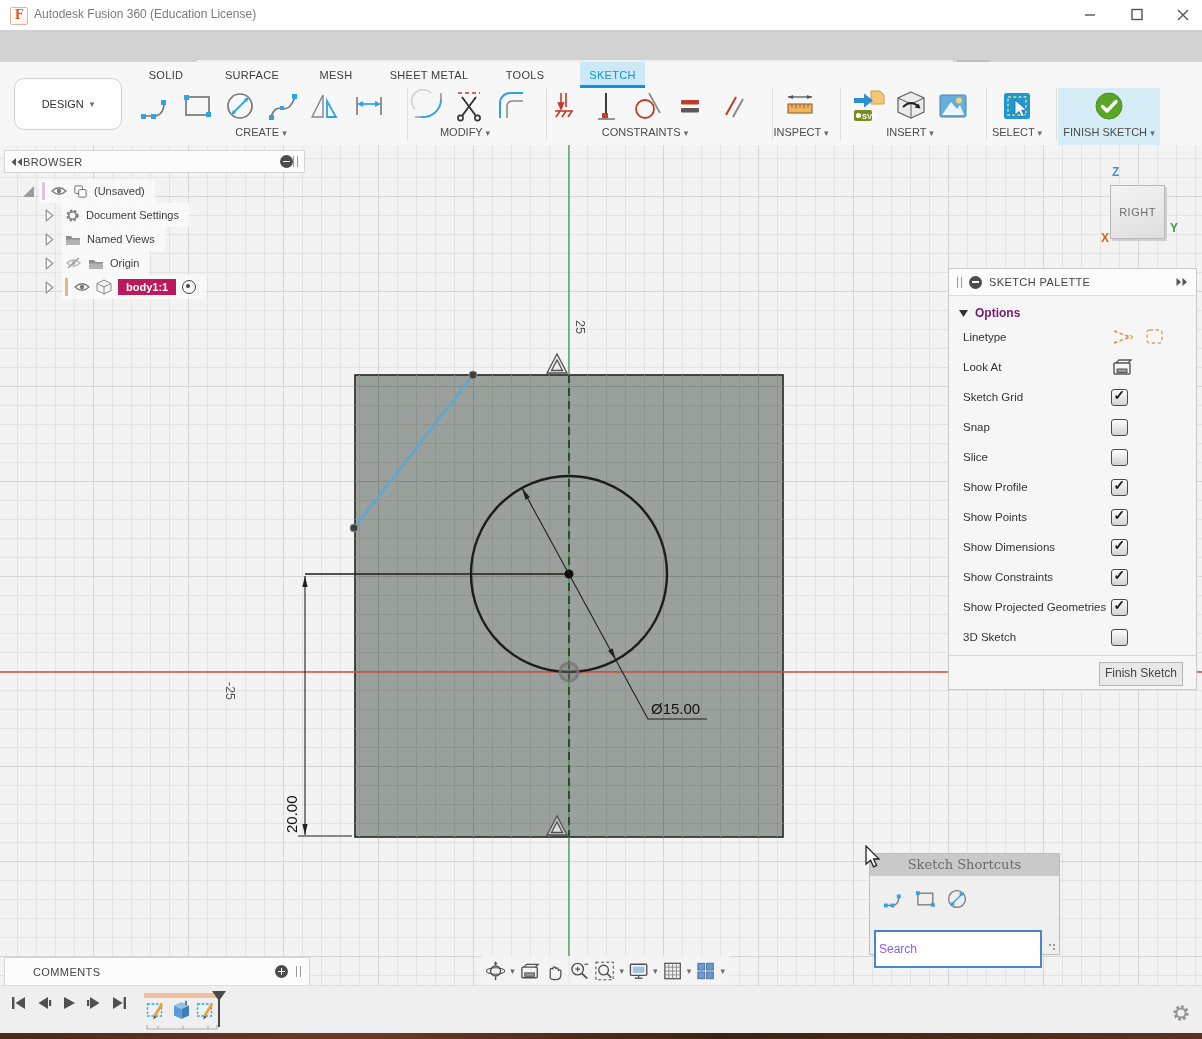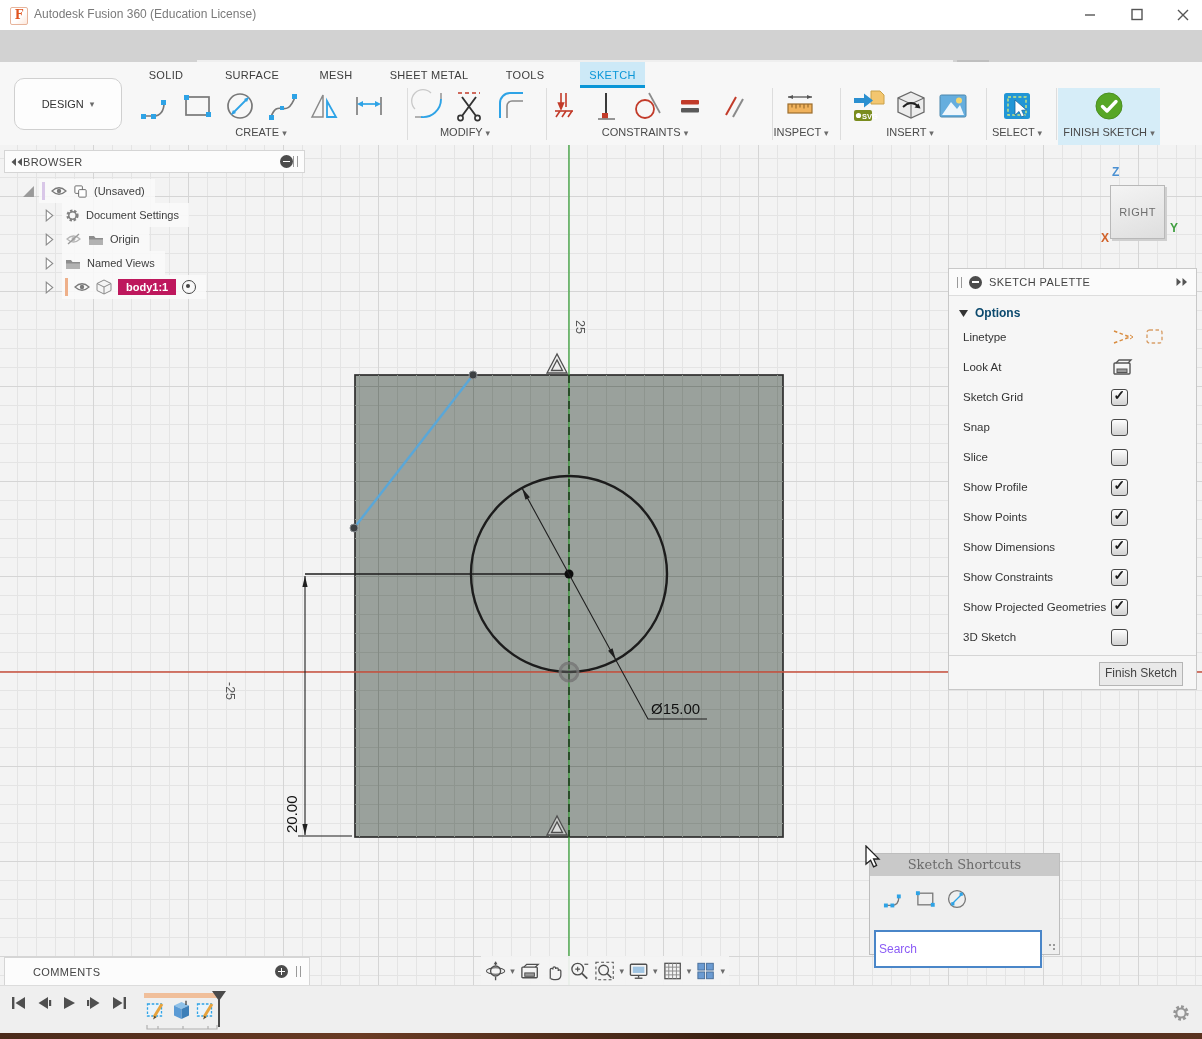--- a/index.html
+++ b/index.html
@@ -54,21 +54,21 @@
   .target::after{content:"";position:absolute;left:3px;top:3px;width:4px;height:4px;border-radius:50%;background:#444;}
   
   #viewcube{left:1090px;top:160px;width:112px;height:100px;}
   #vcface{left:20px;top:25px;width:53px;height:52px;background:linear-gradient(160deg,#f4f4f4,#dedede);
       border:1px solid #b8b8b8;box-shadow:2px 2px 0 #cfcfcf;color:#6e6e6e;font-size:11px;letter-spacing:.5px;
       display:flex;align-items:center;justify-content:center;}
   .axlbl{font-size:12px;font-weight:bold;}
   
   #palette{left:948px;top:268px;width:249px;height:422px;background:#f6f6f6;border:1px solid #c8c8c8;box-sizing:border-box;}
   #palette .panelhead{height:26px;padding:0 8px;gap:7px;border:none;border-bottom:1px solid #ddd;background:#fbfbfb;}
-  #pal-opt{margin:10px 0 2px 10px;font-size:12px;font-weight:bold;color:#0c4a6e;display:flex;gap:7px;align-items:center;}
+  #pal-opt{margin:10px 0 2px 10px;font-size:12px;font-weight:bold;color:#701a75;display:flex;gap:7px;align-items:center;}
   .prow{display:flex;align-items:center;height:30px;padding:0 14px 0 14px;}
   .prow .lab{font-size:11.5px;color:#333;flex:0 0 148px;}
   .cbx{width:15px;height:15px;border:1px solid #4a4a4a;border-radius:3px;background:linear-gradient(180deg,#fefefe,#d2d2d2);position:relative;}
   .cbx.on::after{content:"\2713";position:absolute;left:1.5px;top:-3px;font-size:14px;font-weight:bold;color:#1c1c1c;}
   #pal-foot{position:absolute;left:0;bottom:0;width:100%;height:33px;border-top:1px solid #d5d5d5;}
   #finishsketchbtn{position:absolute;right:13px;top:6px;width:82px;height:22px;background:#e9e9e9;border:1px solid #b5b5b5;
       font-size:12px;color:#444;text-align:center;line-height:21px;}
   
   #shortcuts{left:869px;top:853px;width:191px;height:102px;background:#efefef;border:1px solid #bdbdbd;box-sizing:border-box;
       font-family:"DejaVu Serif",serif;}
@@ -439,42 +439,42 @@
               <circle cx="8" cy="8" r="4" fill="none" stroke="#828282" stroke-width="1.6"></circle>
             </svg>
           <span class="lab">Document Settings</span>
         </span>
       </div>
       <div class="trow" style="padding-left:40px">
         <svg width="11" height="13" viewBox="0 0 10 12">
             <path d="M2 1 L8 6 L2 11 Z" fill="#fdfdfd" stroke="#8a8a8a"></path>
           </svg>
         <span class="bg" style="margin-left:7px">
+          <svg width="16" height="13" viewBox="0 0 16 13">
+              <path d="M1 3 h5 l1.5 2 H15 v7 H1 Z" fill="#8d8d8d"></path>
+              <path d="M1 6.5 H15 V12 H1 Z" fill="#b2b2b2"></path>
+            </svg>
+          <span class="lab">Named Views</span>
+        </span>
+      </div>
+      <div class="trow" style="padding-left:40px">
+        <svg width="11" height="13" viewBox="0 0 10 12">
+            <path d="M2 1 L8 6 L2 11 Z" fill="#fdfdfd" stroke="#8a8a8a"></path>
+          </svg>
+        <span class="bg" style="margin-left:7px">
           <svg width="17" height="12" viewBox="0 0 17 12">
               <path d="M2 6 Q8.5 0 15 6 Q8.5 12 2 6 Z" fill="none" stroke="#b5b5b5" stroke-width="1.2"></path>
               <circle cx="8.5" cy="6" r="2" fill="#b5b5b5"></circle>
               <line x1="3" y1="11" x2="14" y2="1" stroke="#9a9a9a" stroke-width="1.3"></line>
             </svg>
           <svg width="16" height="13" viewBox="0 0 16 13">
               <path d="M1 3 h5 l1.5 2 H15 v7 H1 Z" fill="#8d8d8d"></path>
               <path d="M1 6.5 H15 V12 H1 Z" fill="#b2b2b2"></path>
             </svg>
           <span class="lab">Origin</span>
-        </span>
-      </div>
-      <div class="trow" style="padding-left:40px">
-        <svg width="11" height="13" viewBox="0 0 10 12">
-            <path d="M2 1 L8 6 L2 11 Z" fill="#fdfdfd" stroke="#8a8a8a"></path>
-          </svg>
-        <span class="bg" style="margin-left:7px">
-          <svg width="16" height="13" viewBox="0 0 16 13">
-              <path d="M1 3 h5 l1.5 2 H15 v7 H1 Z" fill="#8d8d8d"></path>
-              <path d="M1 6.5 H15 V12 H1 Z" fill="#b2b2b2"></path>
-            </svg>
-          <span class="lab">Named Views</span>
         </span>
       </div>
       <div class="trow" style="padding-left:40px">
         <svg width="11" height="13" viewBox="0 0 10 12">
             <path d="M2 1 L8 6 L2 11 Z" fill="#fdfdfd" stroke="#8a8a8a"></path>
           </svg>
         <span class="bg" style="margin-left:7px">
           <span class="cbar" style="background:#eeb08a"></span>
           <svg width="16" height="10" viewBox="0 0 16 10">
               <path d="M1 5 Q8 -1.5 15 5 Q8 11.5 1 5 Z" fill="none" stroke="#7a7a7a" stroke-width="1.2"></path>

